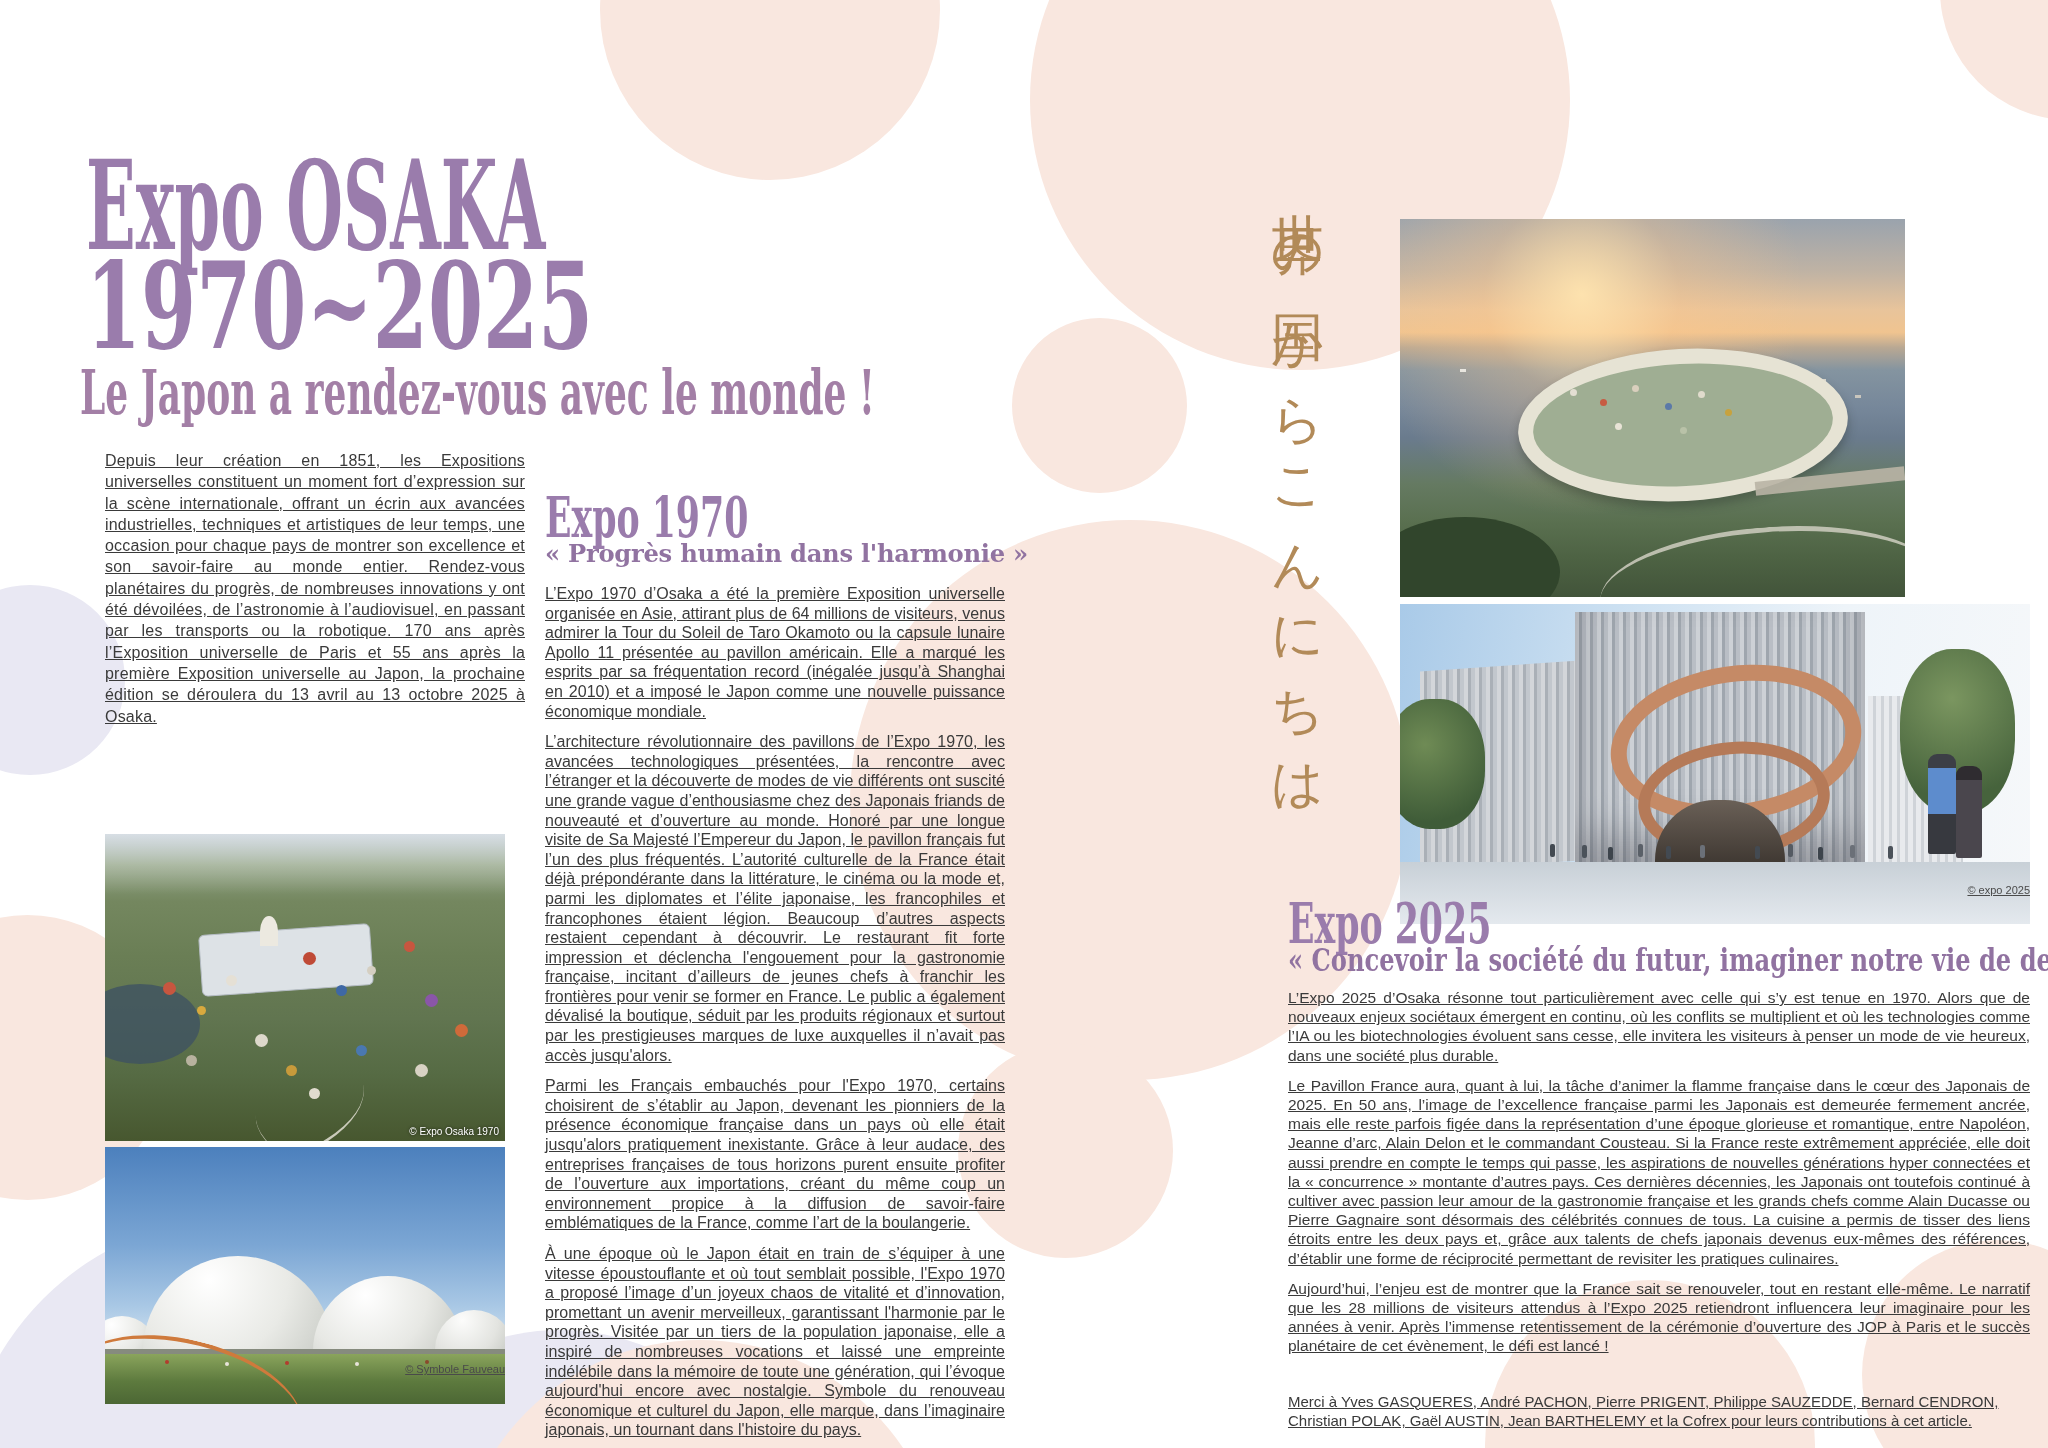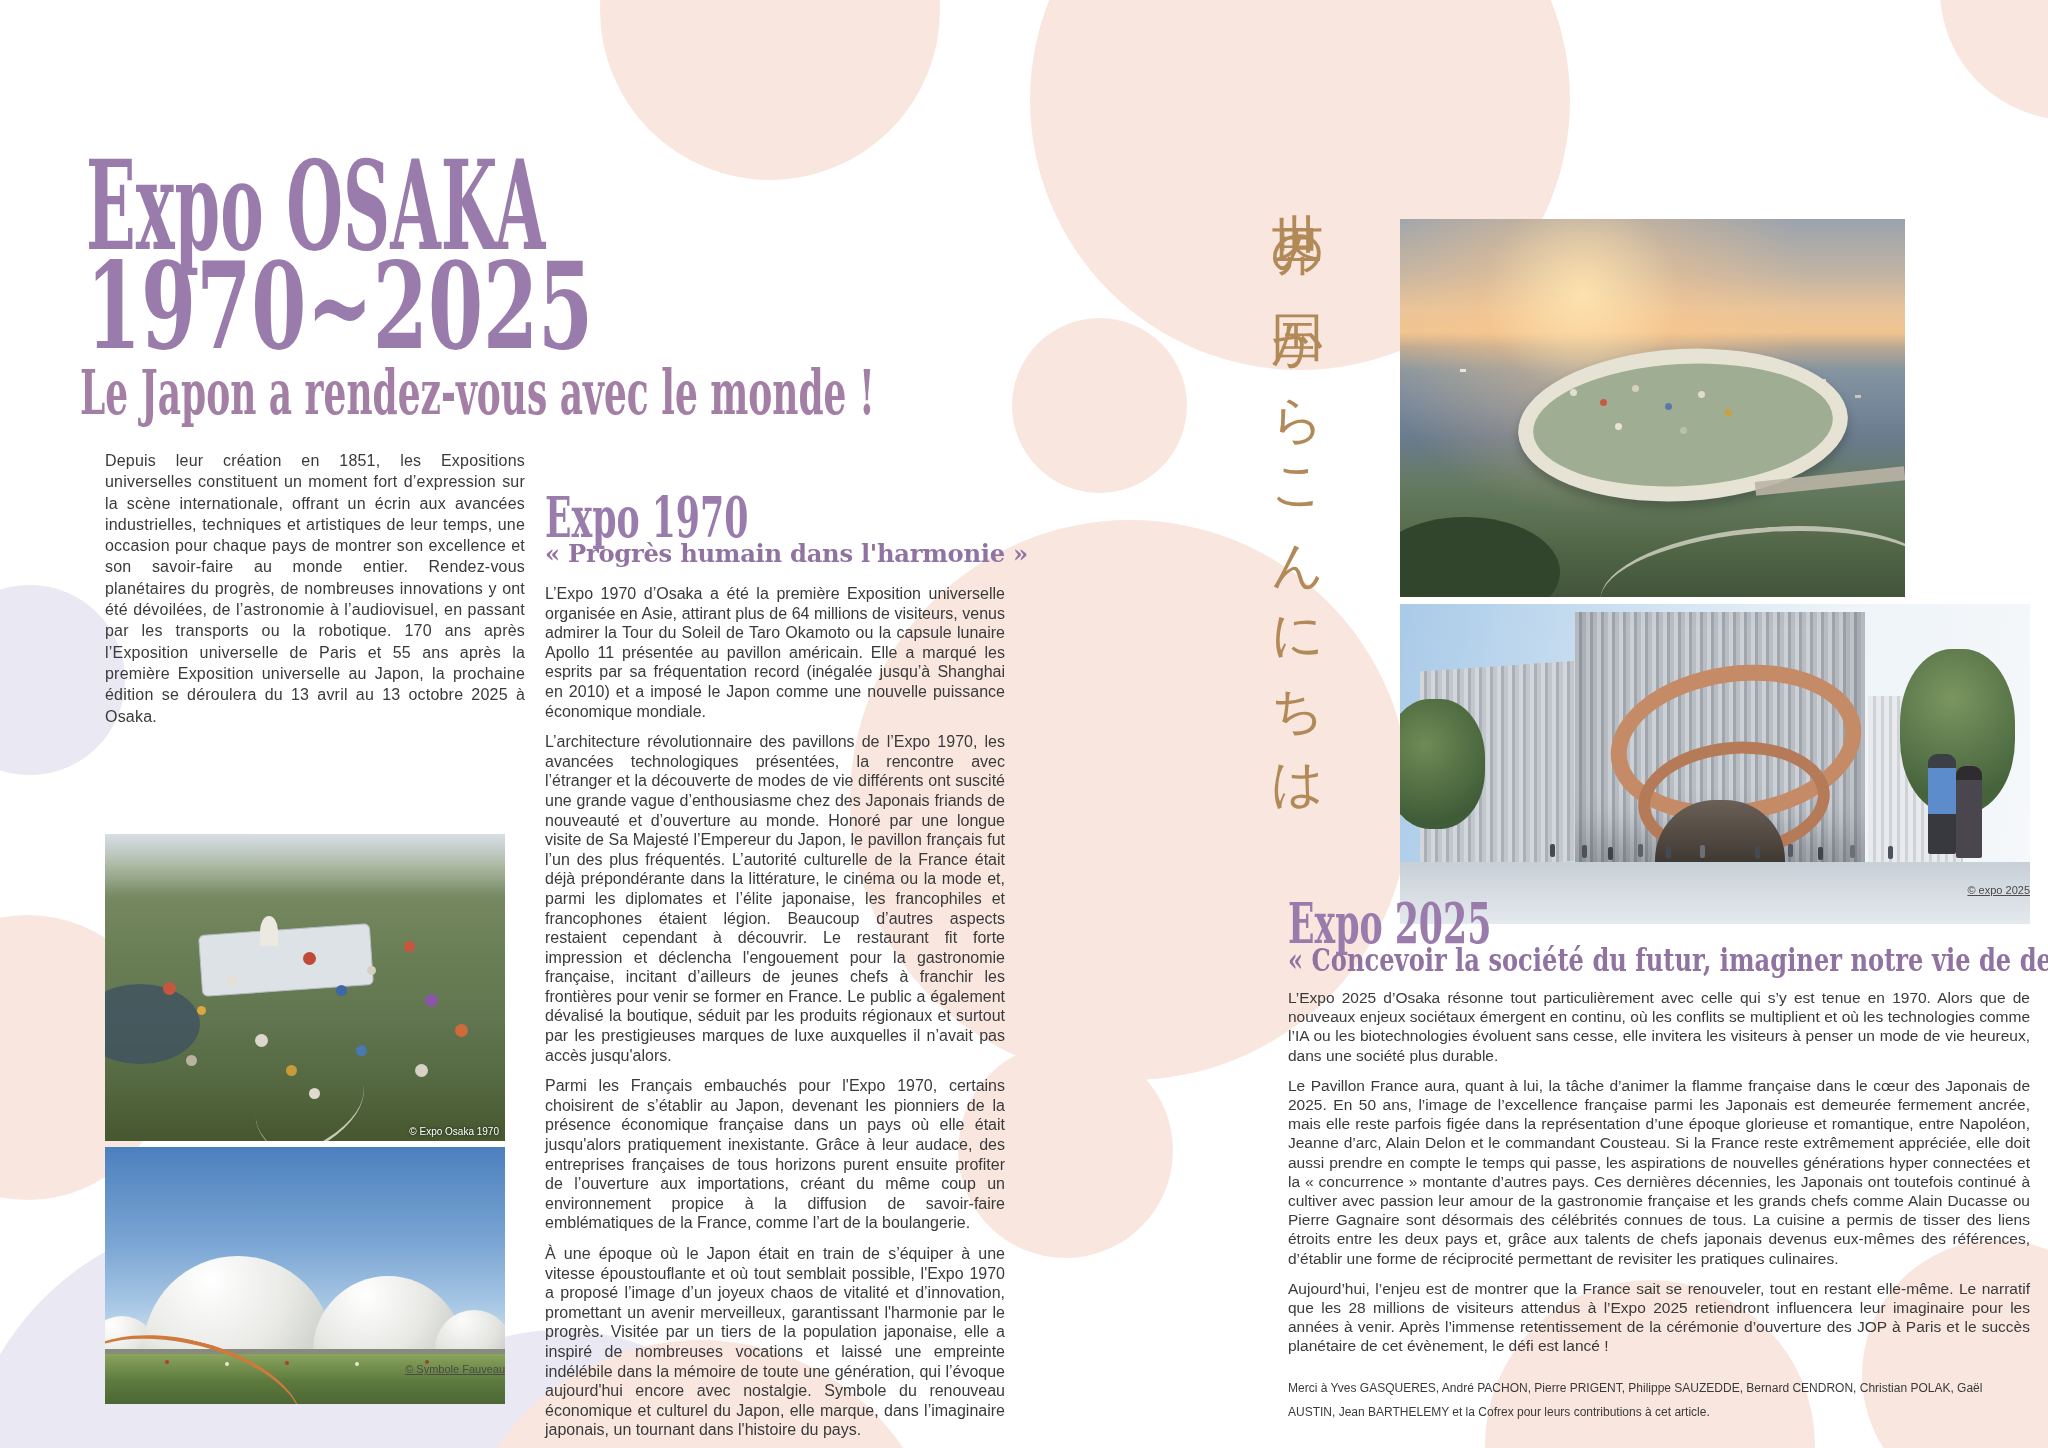--- a/index.html
+++ b/index.html
@@ -5,21 +5,21 @@
   html,body{margin:0;padding:0;background:#ffffff;}
   #spread{position:relative;width:2048px;height:1448px;background:#ffffff;overflow:hidden;
           font-family:"Liberation Sans",sans-serif;color:#383838;}
   .blob{position:absolute;border-radius:50%;z-index:0;}
   .peach{background:#f9e7df;}
   .lav{background:#e9e8f3;}
   .layer{position:relative;z-index:2;}
   .abs{position:absolute;}
   .display{font-family:"DejaVu Serif",serif;font-weight:700;color:#9a7cac;line-height:1;
            transform-origin:0 0;white-space:nowrap;}
-  .bodytxt{position:absolute;text-align:justify;color:#3a3a3a;}
+  .bodytxt{position:absolute;text-align:justify;color:#3a3a3a;text-decoration:underline;}
   .bodytxt p{margin:0 0 11px 0;}
   .photo{position:absolute;overflow:hidden;z-index:2;margin-top:44px;}
   .caption-in{position:absolute;right:6px;bottom:4px;color:#ffffff;font-size:10px;
               text-shadow:0 0 3px rgba(0,0,0,.8);z-index:5;}
   .credit-out{position:absolute;text-align:right;font-size:11px;color:#4a4a4a;z-index:2;text-decoration:underline;}
   .jp{position:absolute;writing-mode:vertical-rl;text-orientation:upright;
       font-family:"DejaVu Serif",serif;color:#b28a58;font-size:52px;letter-spacing:14px;
       line-height:1;z-index:2;}
   .dotlayer{position:absolute;border-radius:50%;}
 </style>
@@ -129,16 +129,16 @@
     <div class="abs" style="left:556px;top:162px;width:26px;height:92px;background:linear-gradient(180deg,#2f2c30 0 15%,#4a464d 15%);border-radius:9px 9px 2px 2px;"></div>
   </div>
   <div class="credit-out" style="left:1400px;top:884px;width:630px;">© expo 2025</div>
 
   <div class="abs display layer" style="left:1288px;top:895px;font-size:56px;transform:scaleX(.62);">Expo 2025</div>
   <div class="abs display layer" style="left:1288px;top:945px;font-size:31px;color:#9173a1;transform:scaleX(.78);">« Concevoir la société du futur, imaginer notre vie de demain »</div>
   <div class="bodytxt layer" style="left:1288px;top:988px;width:742px;font-size:15.5px;line-height:19.2px;">
     <p>L’Expo 2025 d’Osaka résonne tout particulièrement avec celle qui s’y est tenue en 1970. Alors que de nouveaux enjeux sociétaux émergent en continu, où les conflits se multiplient et où les technologies comme l’IA ou les biotechnologies évoluent sans cesse, elle invitera les visiteurs à penser un mode de vie heureux, dans une société plus durable.</p>
     <p>Le Pavillon France aura, quant à lui, la tâche d’animer la flamme française dans le cœur des Japonais de 2025. En 50 ans, l’image de l’excellence française parmi les Japonais est demeurée fermement ancrée, mais elle reste parfois figée dans la représentation d’une époque glorieuse et romantique, entre Napoléon, Jeanne d’arc, Alain Delon et le commandant Cousteau. Si la France reste extrêmement appréciée, elle doit aussi prendre en compte le temps qui passe, les aspirations de nouvelles générations hyper connectées et la « concurrence » montante d’autres pays. Ces dernières décennies, les Japonais ont toutefois continué à cultiver avec passion leur amour de la gastronomie française et les grands chefs comme Alain Ducasse ou Pierre Gagnaire sont désormais des célébrités connues de tous. La cuisine a permis de tisser des liens étroits entre les deux pays et, grâce aux talents de chefs japonais devenus eux-mêmes des références, d’établir une forme de réciprocité permettant de revisiter les pratiques culinaires.</p>
     <p>Aujourd’hui, l’enjeu est de montrer que la France sait se renouveler, tout en restant elle-même. Le narratif que les 28 millions de visiteurs attendus à l’Expo 2025 retiendront influencera leur imaginaire pour les années à venir. Après l’immense retentissement de la cérémonie d’ouverture des JOP à Paris et le succès planétaire de cet évènement, le défi est lancé !</p>
-    <p style="margin-top:20px;font-size:12px;line-height:24px;text-align:left;">Merci à Yves GASQUERES, André PACHON, Pierre PRIGENT,  Philippe SAUZEDDE, Bernard CENDRON, Christian POLAK, Gaël AUSTIN, Jean BARTHELEMY et la Cofrex pour leurs contributions à cet article.</p>
+    <p style="margin-top:36px;font-size:15px;line-height:19px;text-align:left;">Merci à Yves GASQUERES, André PACHON, Pierre PRIGENT,  Philippe SAUZEDDE, Bernard CENDRON, Christian POLAK, Gaël AUSTIN, Jean BARTHELEMY et la Cofrex pour leurs contributions à cet article.</p>
   </div>
 
 </div>
 
 </body></html>

